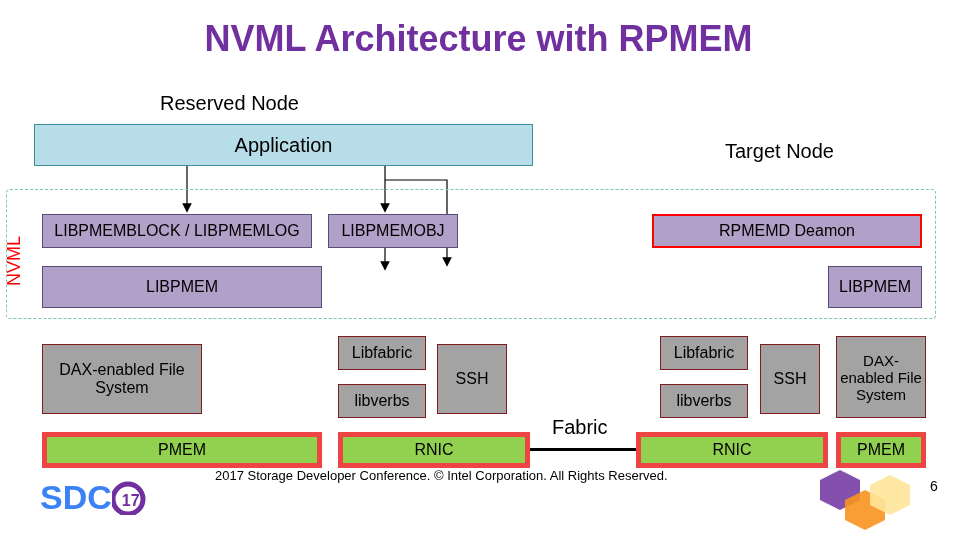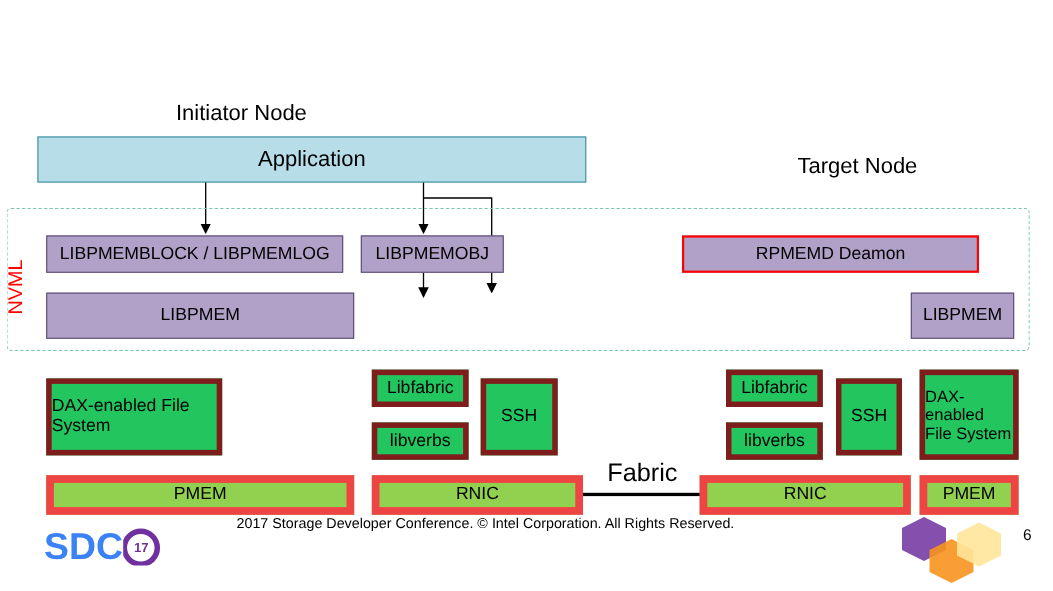--- a/index.html
+++ b/index.html
@@ -1,43 +1,44 @@
 <!DOCTYPE html>
 <html><head>
 <meta charset="utf-8">
 <style>
   html,body{margin:0;padding:0;width:957px;height:537px;background:#fff;font-family:Arial,Helvetica,sans-serif;overflow:hidden}
   .slide{position:relative;width:957px;height:537px}
   .title{position:absolute;left:0;right:0;top:18px;text-align:center;font-size:36px;font-weight:700;color:#7030A0}
   .sect{position:absolute;font-size:20px;color:#000}
-  .box{position:absolute;display:flex;align-items:center;justify-content:center;text-align:left;font-size:16px;box-sizing:border-box}
+  .box{position:absolute;display:flex;align-items:center;justify-content:center;text-align:center;font-size:16px;box-sizing:border-box}
   .teal{background:#B7DDE8;border:1px solid #3C8F9B}
   .purple{background:#B1A0C7;border:1px solid #5A4B76}
   .purpleRed{background:#B1A0C7;border:2px solid #FF0000}
-  .orange{background:#22c55e;border:5px solid #7f1d1d}
-  .green{background:#92D050;border:7px solid #ef4444}
+  .orange{background:#a3a3a3;border:1px solid #7f1d1d}
+  .green{background:#92D050;border:5px solid #ef4444}
   .dashed{position:absolute;border:1.5px dashed #7AC6B0;border-radius:4px;box-sizing:border-box}
   .nvml{position:absolute;transform:rotate(-90deg);transform-origin:left top;color:#FF0000;font-size:18px}
-  .fabric{position:absolute;font-size:23px}
+  .fabric{position:absolute;font-size:20px}
   .footer{position:absolute;font-size:13px;color:#000}
   .pagen{position:absolute;font-size:14px;color:#000}
   .logo{position:absolute;font-family:Arial;font-weight:700}
   .logoS{color:#3b82f6;font-size:34px}
   .logoC{display:inline-block;position:relative}
   svg.arrow{position:absolute;overflow:visible}
   .fabricline{position:absolute;background:#000;height:3px}
   .hex{position:absolute}
 </style>
 </head>
 <body>
 
 <div class="slide">
 
+  <div class="title">NVML Architecture with RPMEM</div>
 
-  <div class="sect" style="left:160px;top:92px">Initiator Node</div>
+  <div class="sect" style="left:160px;top:92px">Reserved Node</div>
   <div class="sect" style="left:725px;top:140px">Target Node</div>
 
   <div class="box teal" style="left:34px;top:124px;width:499px;height:42px;font-size:20px">Application</div>
 
   <svg class="arrow" style="left:186px;top:166px" width="2" height="50">
     <defs>
         <marker id="ah1" markerWidth="8" markerHeight="8" refX="4" refY="4" orient="auto">
           <path d="M0,0 L8,4 L0,8 z" fill="#000"></path>
         </marker>
       </defs>
@@ -51,21 +52,21 @@
   </svg>
   <svg class="arrow" style="left:384px;top:246px" width="2" height="30">
     <line x1="1" y1="0" x2="1" y2="20" stroke="#000" stroke-width="1.2" marker-end="url(#ah1)"></line>
   </svg>
 
   <div class="dashed" style="left:6px;top:189px;width:930px;height:130px"></div>
   <div class="nvml" style="left:4px;top:286px">NVML</div>
 
   <div class="box purple" style="left:42px;top:214px;width:270px;height:34px">LIBPMEMBLOCK / LIBPMEMLOG</div>
   <div class="box purple" style="left:328px;top:214px;width:130px;height:34px">LIBPMEMOBJ</div>
-  <div class="box purpleRed" style="left:620px;top:214px;width:270px;height:34px">RPMEMD Deamon</div>
+  <div class="box purpleRed" style="left:652px;top:214px;width:270px;height:34px">RPMEMD Deamon</div>
 
   <div class="box purple" style="left:42px;top:266px;width:280px;height:42px">LIBPMEM</div>
   <div class="box purple" style="left:828px;top:266px;width:94px;height:42px">LIBPMEM</div>
 
   <div class="box orange" style="left:42px;top:344px;width:160px;height:70px">DAX-enabled File System</div>
   <div class="box orange" style="left:338px;top:336px;width:88px;height:34px">Libfabric</div>
   <div class="box orange" style="left:338px;top:384px;width:88px;height:34px">libverbs</div>
   <div class="box orange" style="left:437px;top:344px;width:70px;height:70px">SSH</div>
 
   <div class="box orange" style="left:660px;top:336px;width:88px;height:34px">Libfabric</div>
@@ -80,21 +81,21 @@
 
   <div class="fabric" style="left:552px;top:416px">Fabric</div>
   <div class="fabricline" style="left:530px;top:448px;width:106px"></div>
 
   <div class="footer" style="left:215px;top:468px">2017 Storage  Developer Conference. © Intel Corporation.  All Rights Reserved.</div>
   <div class="pagen" style="left:930px;top:478px">6</div>
 
   <div class="logo" style="left:40px;top:478px">
     <span class="logoS">SDC</span><span class="logoC"><svg width="36" height="36" style="vertical-align:-6px">
           <circle cx="16" cy="20" r="15" fill="none" stroke="#7030A0" stroke-width="5"></circle>
-        </svg><span style="position:absolute;left:10px;top:13px;font-size:12px;color:#7030A0">17</span></span>
+        </svg><span style="position:absolute;left:10px;top:13px;font-size:16px;color:#7030A0">17</span></span>
   </div>
 
   <svg class="hex" style="left:790px;top:470px" width="150" height="70">
     <polygon points="30,10 50,0 70,10 70,30 50,40 30,30" fill="#7030A0" opacity="0.85"></polygon>
     <polygon points="55,30 75,20 95,30 95,50 75,60 55,50" fill="#F7931E" opacity="0.9"></polygon>
     <polygon points="80,15 100,5 120,15 120,35 100,45 80,35" fill="#FFE699" opacity="0.9"></polygon>
   </svg>
 
 </div>
 

